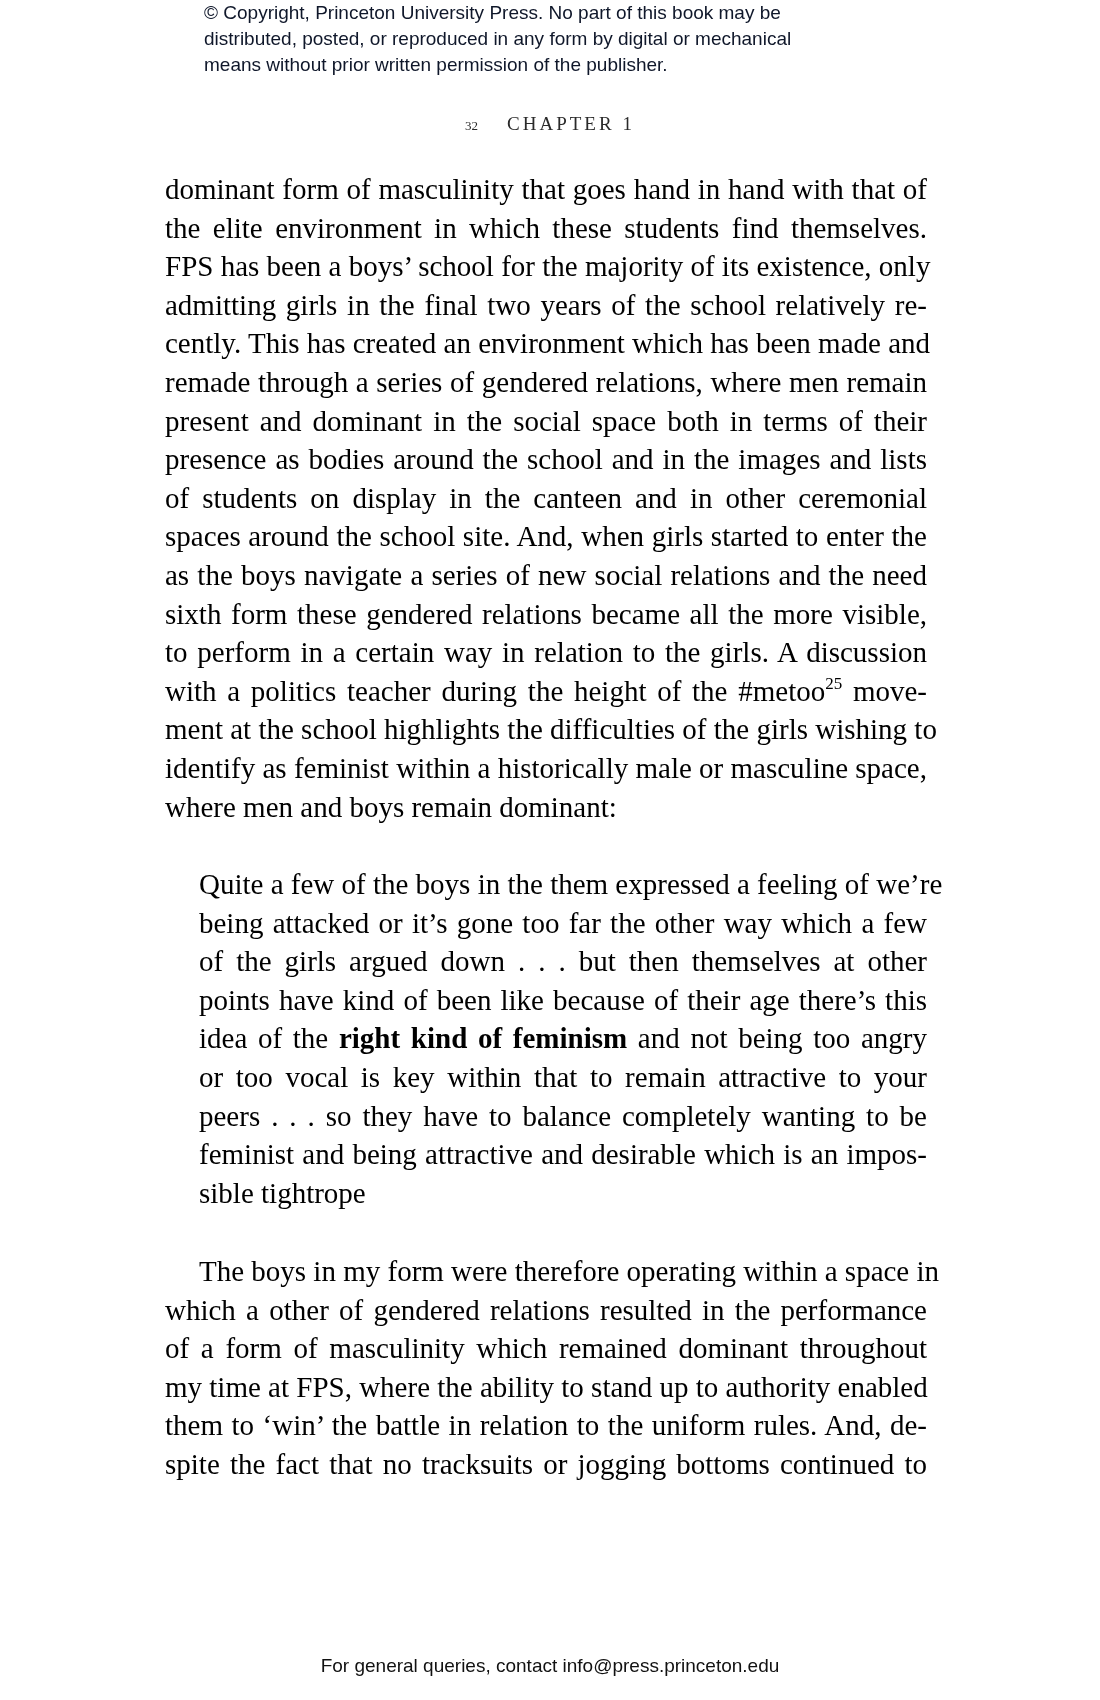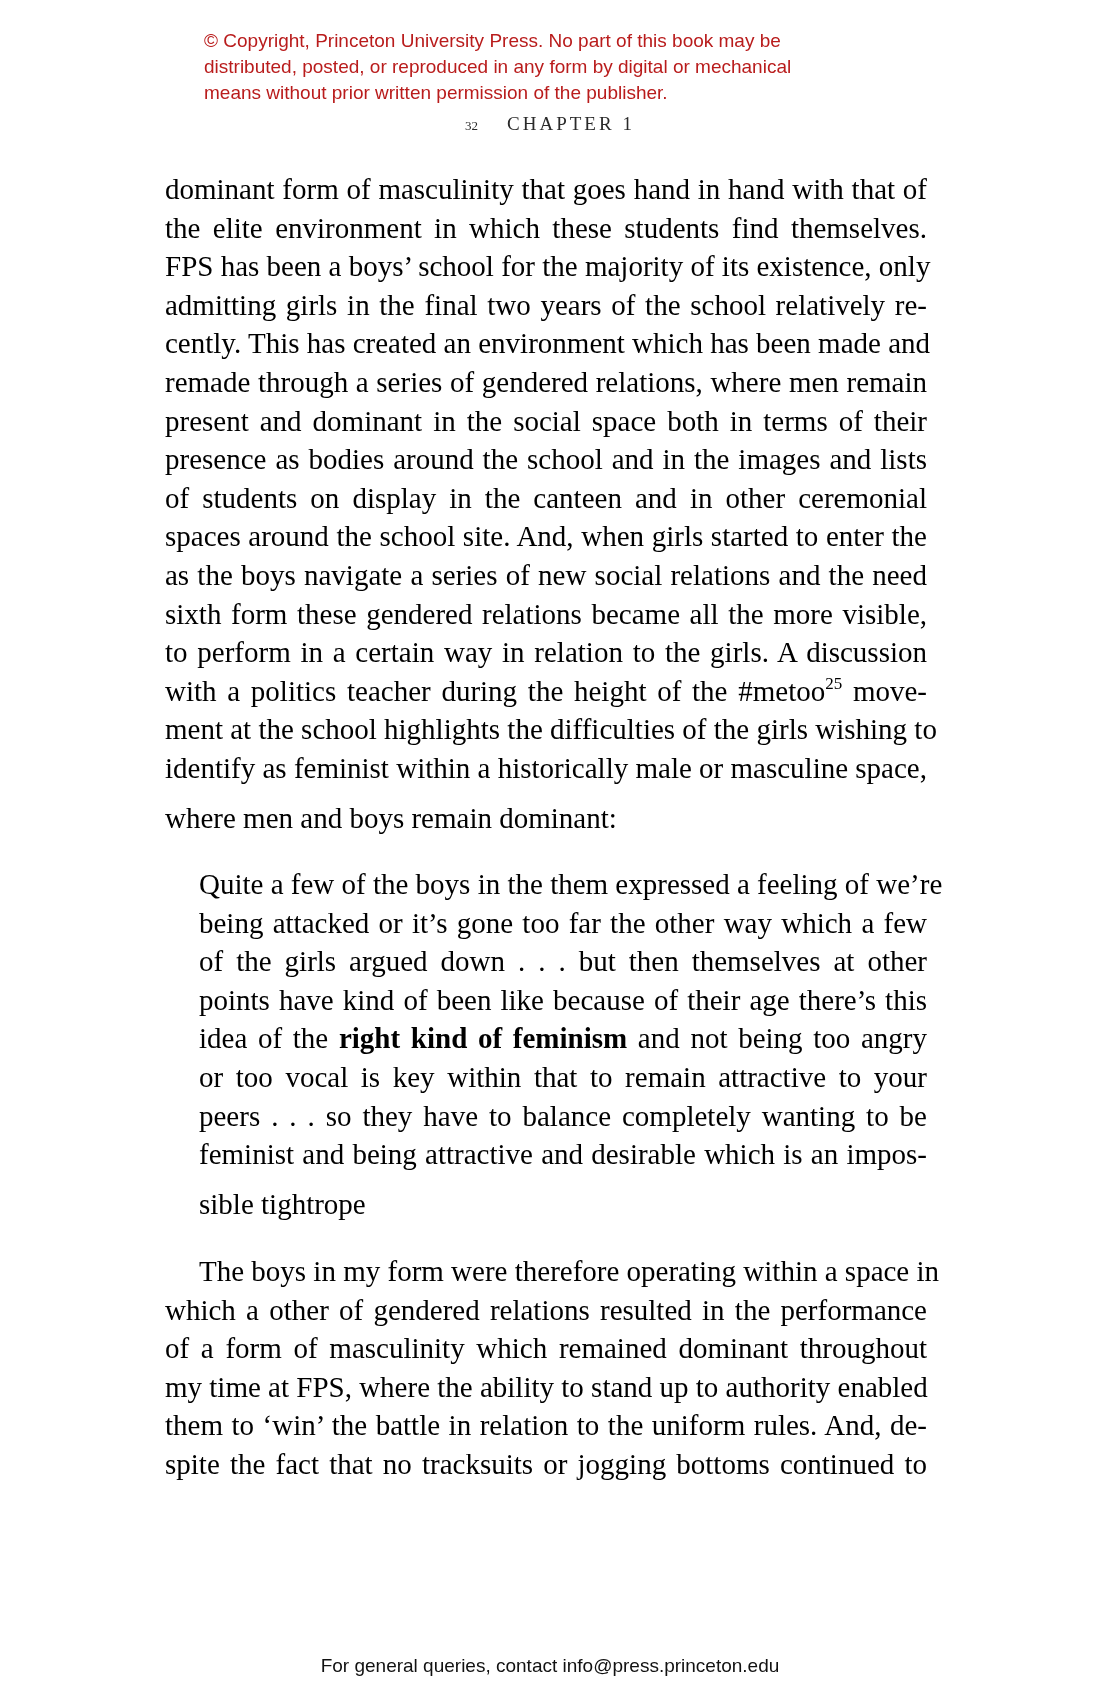--- a/index.html
+++ b/index.html
@@ -9,26 +9,26 @@
     }
     body {
       width: 1100px;
       height: 1700px;
       position: relative;
       overflow: hidden;
     }
     .copyright {
       position: absolute;
       left: 204px;
-      top: 28px;
+      top: 0;
       width: 720px;
       font-family: "Liberation Sans", sans-serif;
       font-size: 19px;
       line-height: 26px;
-      color: #b91c1c;
+      color: #0f172a;
     }
     .copyright .cline {
       display: block;
       white-space: nowrap;
     }
     .running-head {
       position: absolute;
       left: 0;
       width: 1100px;
       top: 113px;
@@ -60,21 +60,20 @@
     .line {
       display: block;
       height: 38.6px;
       line-height: 38.6px;
       white-space: nowrap;
       text-align: justify;
       text-align-last: justify;
     }
     .line.last {
       text-align-last: left;
-      margin-top: 11px;
     }
     .line.indent {
       padding-left: 34px;
     }
     .bold { font-weight: bold; }
     sup {
       font-size: 17px;
       line-height: 0;
       vertical-align: 12px;
     }

